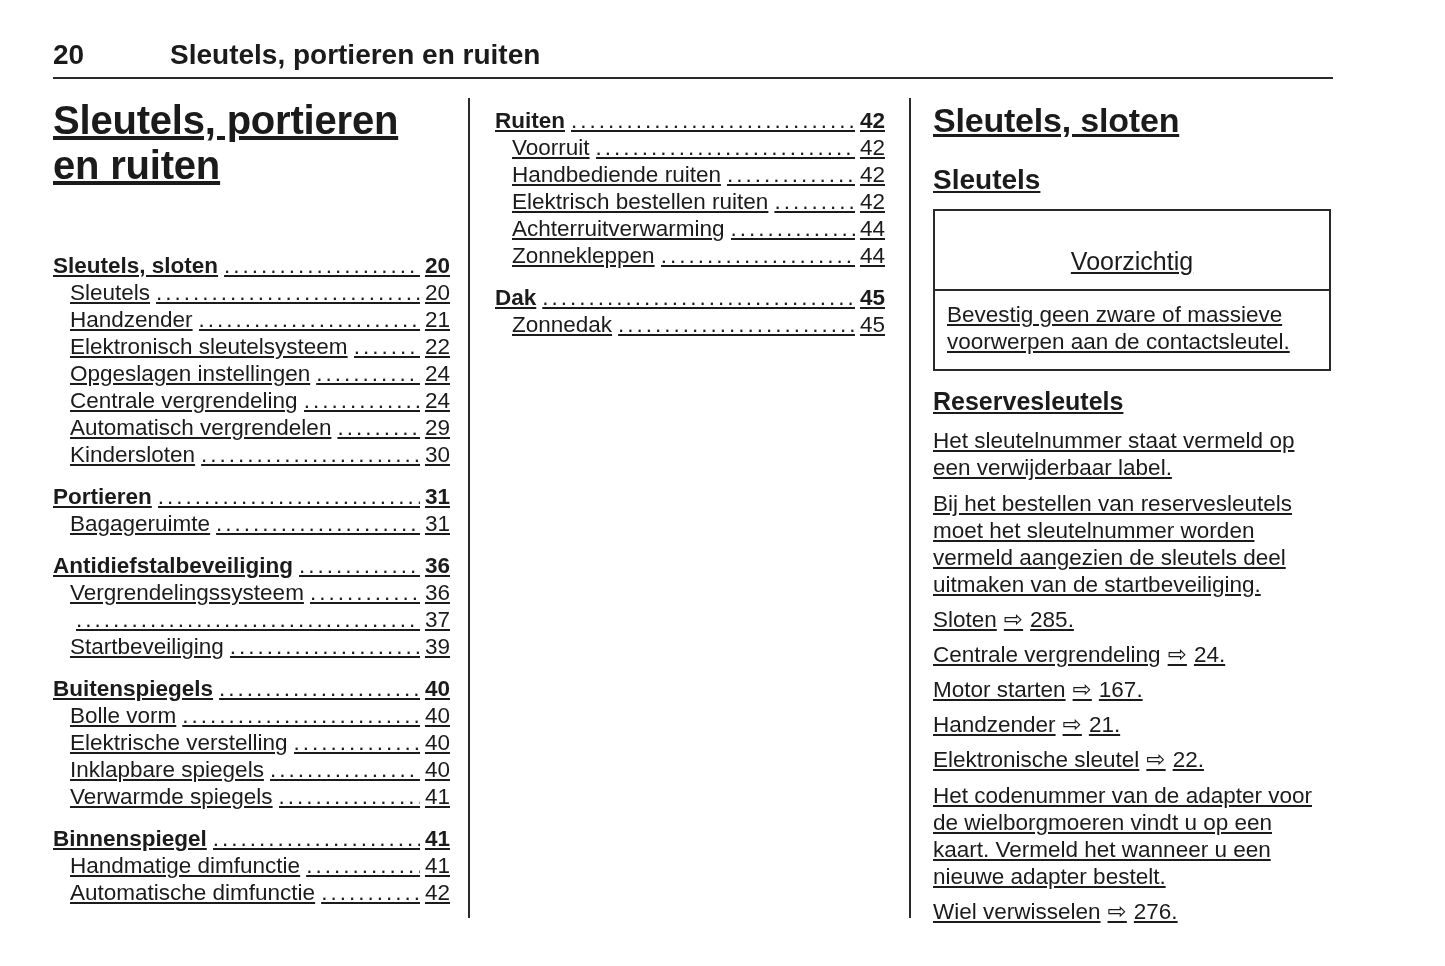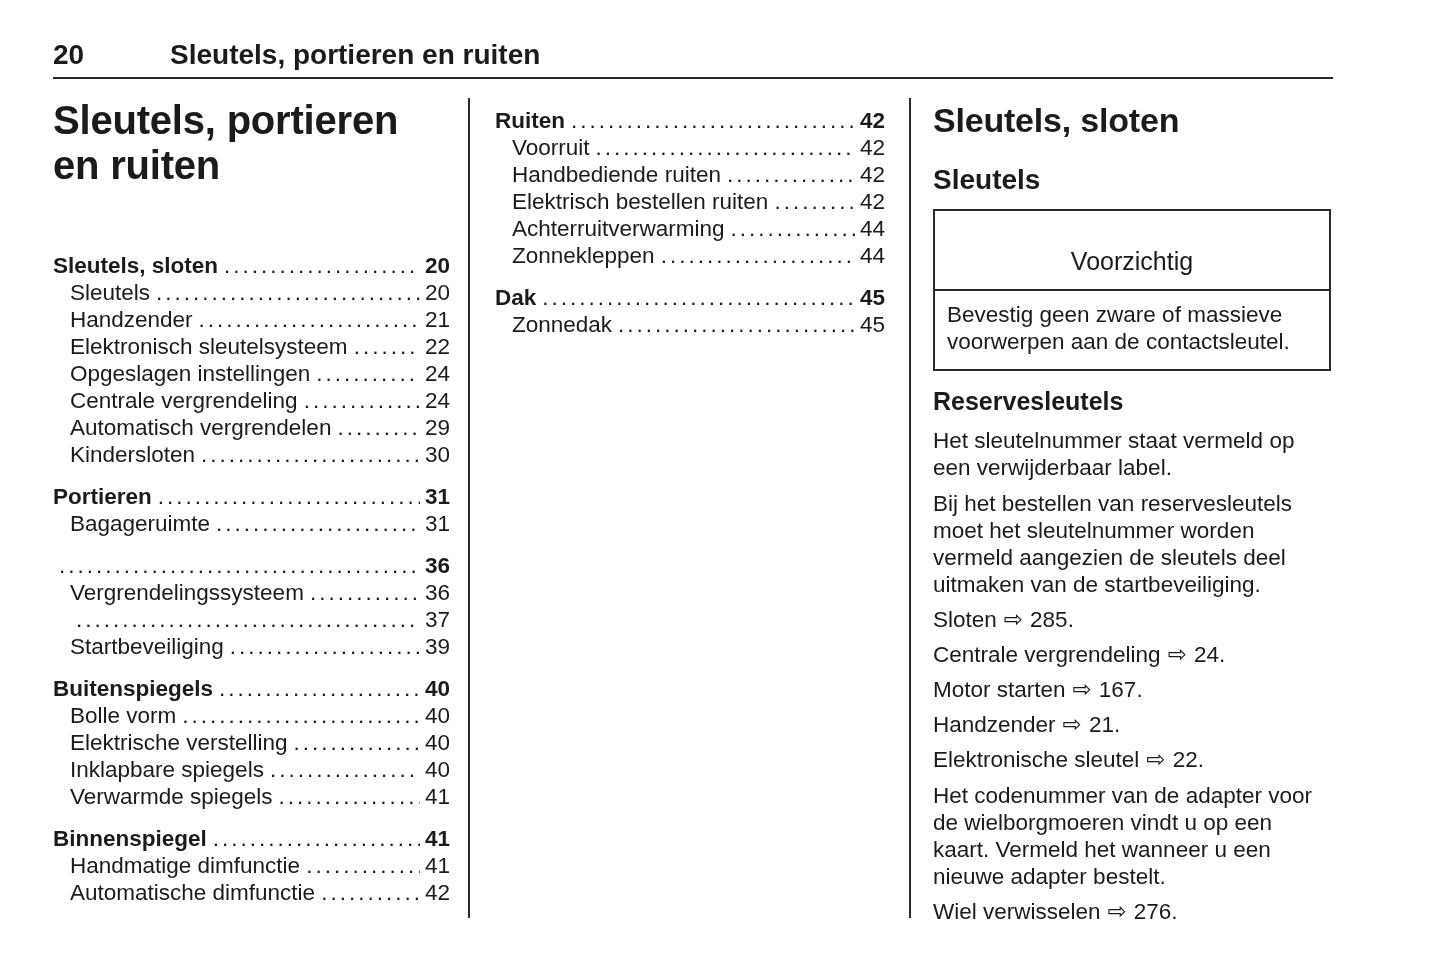--- a/index.html
+++ b/index.html
@@ -36,21 +36,21 @@
     height: 0;
     border-top: 2px solid #2a2a2a;
     margin-top: 7px;
   }
   
   .columns {
     display: flex;
     margin-top: 19px;
     align-items: flex-start;
   }
-  .col { box-sizing: border-box; }
+  .col { box-sizing: border-box; text-decoration: underline; }
   .col-left  { width: 397px; }
   .col-mid   { width: 390px; }
   .col-right { width: 398px; }
   .vsep {
     width: 2px;
     height: 820px;
     background: #2a2a2a;
     flex: 0 0 2px;
   }
   .vsep.first { margin-left: 18px; margin-right: 25px; }
@@ -208,20 +208,21 @@
             <span class="lbl">Portieren</span>
             <span class="dots"></span>
             <span class="num">31</span>
           </div>
         <div class="toc-row sub">
             <span class="lbl">Bagageruimte</span>
             <span class="dots"></span>
             <span class="num">31</span>
           </div>
         <div class="toc-row main gap">
+            <span class="lbl">Antidiefstalbeveiliging</span>
             <span class="dots"></span>
             <span class="num">36</span>
           </div>
         <div class="toc-row sub">
             <span class="lbl">Vergrendelingssysteem</span>
             <span class="dots"></span>
             <span class="num">36</span>
           </div>
         <div class="toc-row sub">
             <span class="dots"></span>

